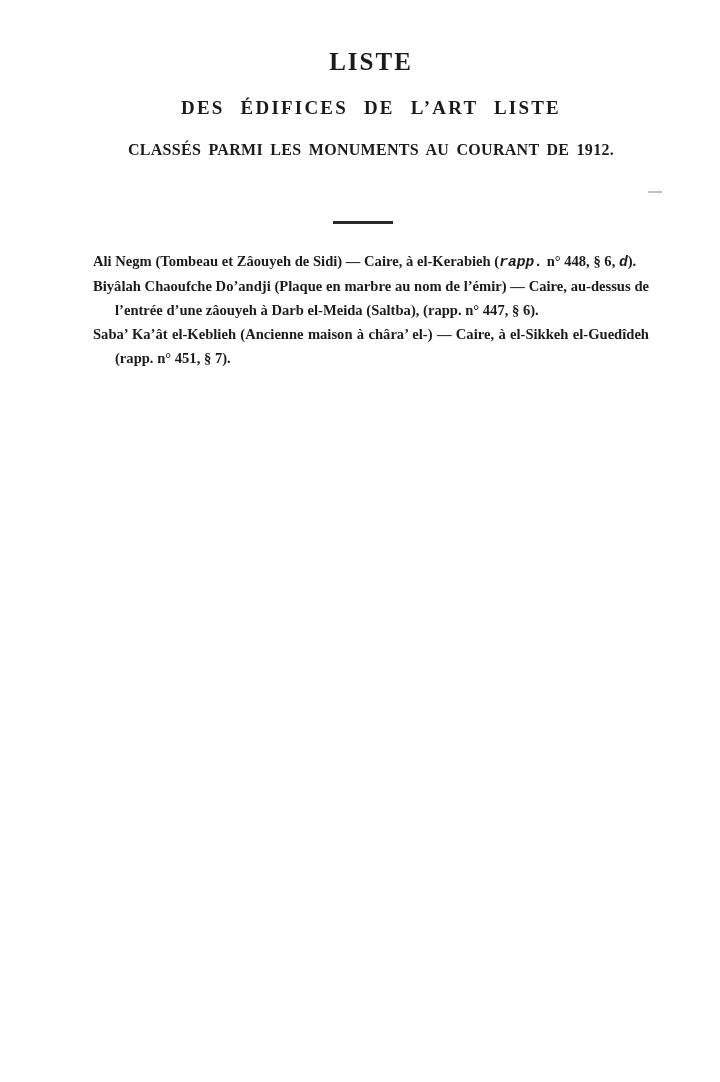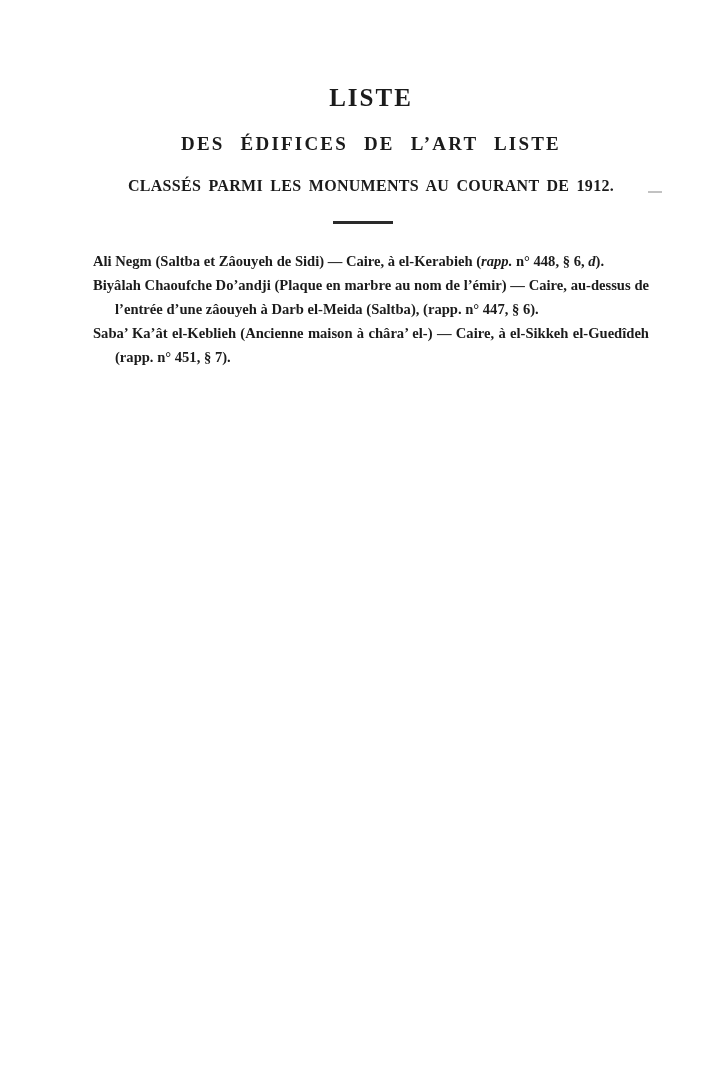--- a/index.html
+++ b/index.html
@@ -18,21 +18,21 @@
     overflow: hidden;
   }
   .headings {
     position: absolute;
     left: 93px;
     top: 0;
     width: 556px;
     text-align: center;
   }
   .title {
-    margin-top: 84px;
+    margin-top: 48px;
     font-size: 25px;
     font-weight: 700;
     letter-spacing: 2px;
   }
   .subtitle {
     margin-top: 21px;
     font-size: 19px;
     font-weight: 700;
     letter-spacing: 2.2px;
     word-spacing: 9px;
@@ -73,36 +73,37 @@
     line-height: 24px;
   }
   .entry {
     margin: 0;
     padding-left: 22px;
     text-indent: -22px;
     text-align: justify;
   }
   .it {
     font-style: italic;
+    font-family: Liberation Mono, monospace;
   }
 </style>
 </head>
 <body>
 
 <div class="page">
 
   <div class="headings">
     <div class="title">LISTE</div>
     <div class="subtitle">DES ÉDIFICES DE L’ART LISTE</div>
     <div class="subheading">CLASSÉS PARMI LES MONUMENTS AU COURANT DE 1912.</div>
   </div>
 
   <div class="scan-artifact"></div>
 
   <div class="divider-rule"></div>
 
   <div class="entries">
-      <p class="entry"><span>Ali Negm (Saltba et Zâouyeh de Sidi) — Caire, à el-Kerabieh (</span><span class="it">rapp.</span><span> n° 448, § 6, </span><span class="it">d</span><span>).</span></p>
+      <p class="entry"><span>Ali Negm (Tombeau et Zâouyeh de Sidi) — Caire, à el-Kerabieh (</span><span class="it">rapp.</span><span> n° 448, § 6, </span><span class="it">d</span><span>).</span></p>
       <p class="entry"><span>Biyâlah Chaoufche Do’andji (Plaque en marbre au nom de l’émir) — Caire, au-dessus de l’entrée d’une zâouyeh à Darb el-Meida (Saltba), (rapp. n° 447, § 6).</span></p>
       <p class="entry"><span>Saba’ Ka’ât el-Keblieh (Ancienne maison à châra’ el-) — Caire, à el-Sikkeh el-Guedîdeh (rapp. n° 451, § 7).</span></p>
     </div>
 
 </div>
 
 </body></html>

